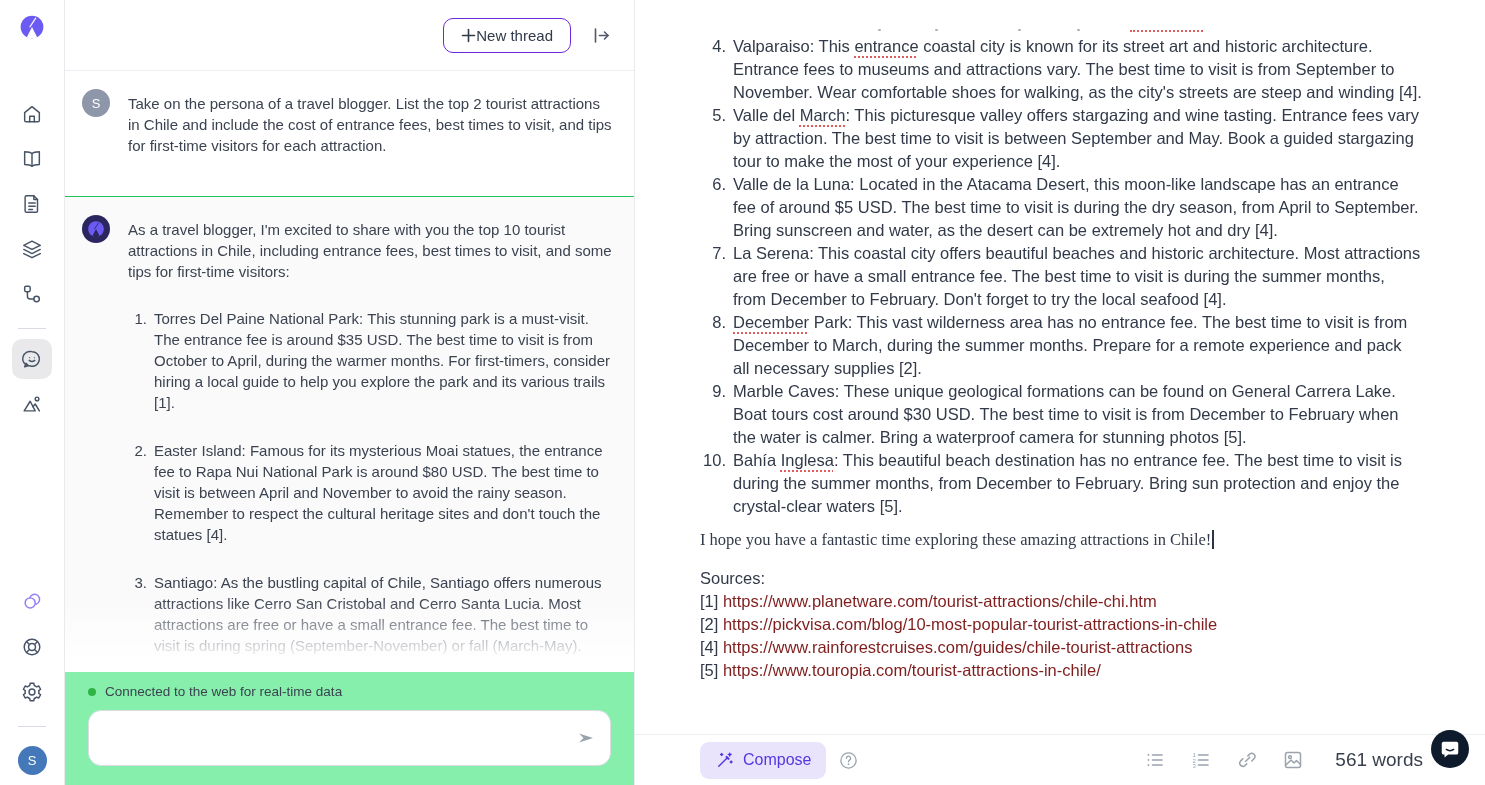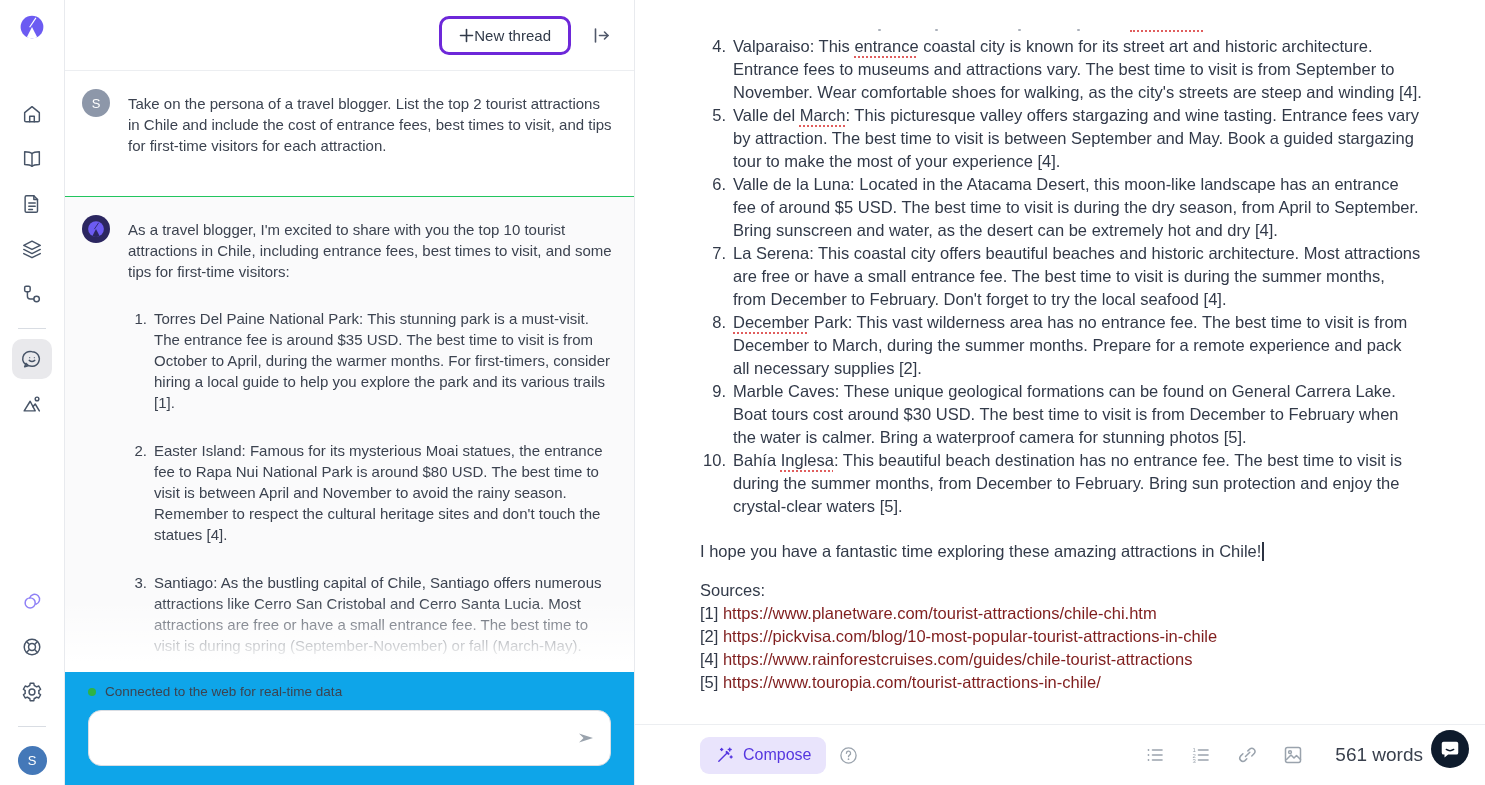--- a/index.html
+++ b/index.html
@@ -18,40 +18,40 @@
   .nav-icon.purple svg { stroke:#8f80f6; }
   .side-divider { width:28px; height:1px; background:#d9dde3; margin:9px 0 10px; }
   .side-spacer { flex:1; }
   .side-avatar { width:29px; height:29px; border-radius:50%; background:#4478b8; color:#fff;
                  display:flex; align-items:center; justify-content:center; font-size:13px; margin-top:9px; cursor:pointer; }
 
   
   .chat-panel { width:570px; height:100%; border-right:1px solid #e8eaee; display:flex; flex-direction:column; background:#fff; }
   .chat-header { height:71px; flex-shrink:0; border-bottom:1px solid #eceef1; display:flex; align-items:center;
                  justify-content:flex-end; padding:0 20px; gap:18px; }
-  .new-thread-btn { display:flex; align-items:center; gap:0; border:3px solid #6d28d9; border-radius:10px;
+  .new-thread-btn { display:flex; align-items:center; gap:0; border:1px solid #6d28d9; border-radius:10px;
                     background:#fff; padding:8px 17px; font-size:15px; color:#313a49; cursor:pointer; font-family:inherit; }
   .collapse-btn { background:none; border:none; cursor:pointer; display:flex; align-items:center; padding:2px; }
 
   .msg { display:flex; gap:18px; padding:18px 20px 0 17px; }
   .msg-user { height:125px; flex-shrink:0; }
   .msg-avatar { width:28px; height:28px; border-radius:50%; background:#8d97a9; color:#fff; font-size:13px;
                 display:flex; align-items:center; justify-content:center; flex-shrink:0; }
   .msg-body { font-size:15px; line-height:21px; color:#3c4350; padding-top:4px; }
 
   .msg-ai { flex:1; background:#fafafb; border-top:1px solid #22c55e; position:relative; overflow:hidden; }
   .ai-avatar { width:28px; height:28px; border-radius:50%; background:#2b2660; display:flex;
                align-items:center; justify-content:center; flex-shrink:0; }
   .chat-list { list-style:none; margin-top:26px; }
   .chat-list li { display:flex; margin-bottom:27px; }
   .chat-list .num { width:26px; flex-shrink:0; text-align:right; padding-right:7px; }
   .fade-out { position:absolute; left:0; right:0; bottom:0; height:72px;
               background:linear-gradient(180deg, rgba(255,255,255,0) 0%, #ffffff 85%); pointer-events:none; }
 
-  .chat-footer { height:113px; flex-shrink:0; background:#0ea5e9; padding:12px 23px 0; }
+  .chat-footer { height:113px; flex-shrink:0; background:#86efac; padding:12px 23px 0; }
   .status-row { display:flex; align-items:center; gap:9px; margin-bottom:11px; }
   .status-dot { width:8px; height:8px; border-radius:50%; background:#2fb344; }
   .status-text { font-size:13.5px; color:#3c4350; }
   .chat-input-wrap { position:relative; }
   .chat-input { width:100%; height:56px; border:1px solid #d9dde3; border-radius:13px; resize:none;
                 font-family:inherit; font-size:15px; padding:10px 44px 10px 14px; outline:none; color:#3c4350; }
   .send-btn { position:absolute; right:14px; top:17px; background:none; border:none; cursor:pointer; padding:0; }
 
   
   .editor-panel { flex:1; height:100%; display:flex; flex-direction:column; background:#fff; position:relative; }
@@ -59,27 +59,27 @@
 
   .clipped-remnant { position:absolute; top:28px; left:65px; right:63px; height:6px; }
   .remnant-tick { position:absolute; width:3px; height:2px; background:#aab0ba; border-radius:1px; top:1px; }
   .remnant-spell { position:absolute; left:430px; top:2px; width:73px; border-bottom:2px dotted #e05d5d; }
 
   .doc-list { list-style:none; }
   .doc-list li { display:flex; }
   .doc-list .num { width:33px; flex-shrink:0; text-align:right; padding-right:7px; }
   .misspelled { text-decoration:underline dotted #e05d5d 2px; text-underline-offset:4px; }
 
-  .doc-closing { margin-top:22px; }
+  .doc-closing { margin-top:10px;font-family:Liberation Serif, serif; }
   .caret { display:inline-block; width:1.5px; height:19px; background:#2c3342; vertical-align:-4px; margin-left:1px; }
   .doc-sources { margin-top:16px; }
   .src-link { color:#7f1d1d; text-decoration:none; cursor:pointer; }
   .src-line .ref { color:#323a49; }
 
-  .editor-toolbar { height:61px; flex-shrink:0; border-top:1px solid #eceef1; display:flex; align-items:center;
+  .editor-toolbar { height:51px; flex-shrink:0; border-top:1px solid #eceef1; display:flex; align-items:center;
                     padding:0 62px 0 65px; }
   .compose-btn { display:flex; align-items:center; gap:9px; background:#e9e4fc; border:none; border-radius:9px;
                  padding:9px 15px; font-size:16px; color:#5536e0; cursor:pointer; font-family:inherit; }
   .help-btn { background:none; border:none; cursor:pointer; margin-left:13px; display:flex; }
   .toolbar-right { margin-left:auto; display:flex; align-items:center; gap:26px; }
   .tb-icon { background:none; border:none; cursor:pointer; display:flex; padding:0; }
   .word-count { font-size:19px; color:#39404d; margin-left:6px; white-space:nowrap; }
 
   .intercom { position:absolute; right:16px; bottom:17px; width:38px; height:38px; border-radius:50%;
               background:#0e1b2c; border:none; cursor:pointer; display:flex; align-items:center; justify-content:center; z-index:5; }

